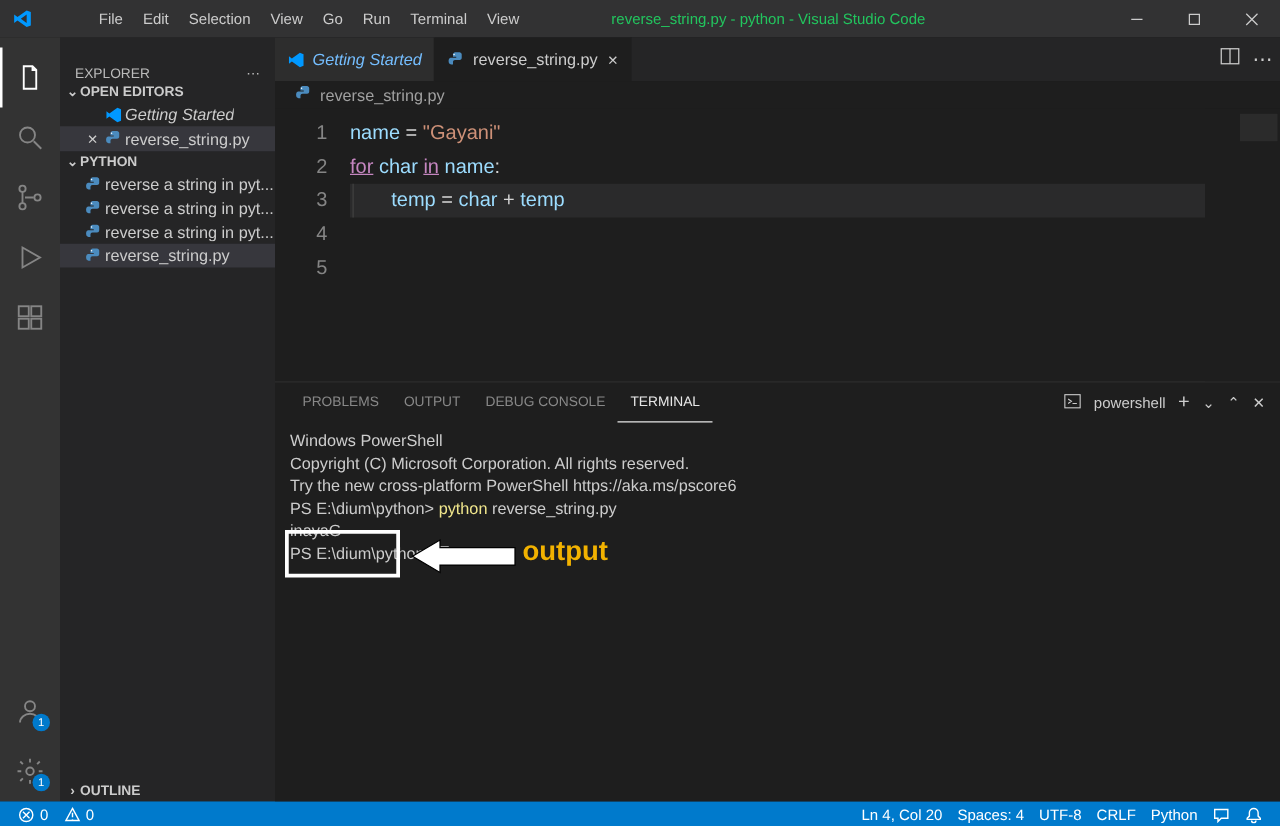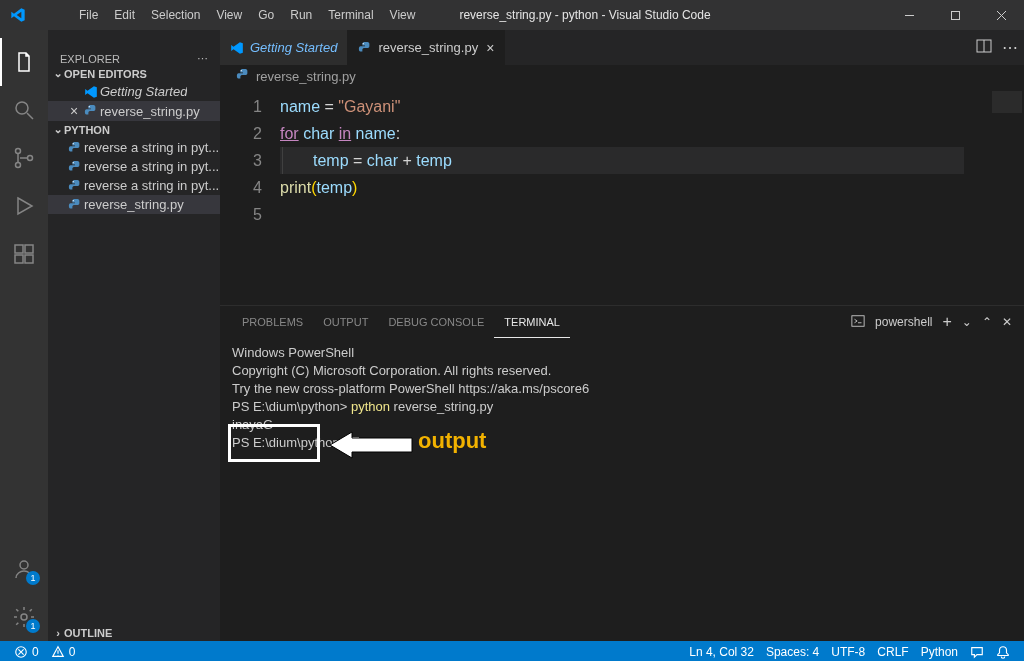--- a/index.html
+++ b/index.html
@@ -4,21 +4,21 @@
 <style>
 * { margin: 0; padding: 0; box-sizing: border-box; font-family: "Segoe UI", Arial, sans-serif; }
 body { width: 1024px; height: 661px; background: #1e1e1e; color: #cccccc; overflow: hidden; position: relative; }
 
 
 .titlebar { height: 30px; background: #323233; display: flex; align-items: center; font-size: 12px; gap: 36px; }
 .titlebar .vslogo { width: 35px; display: flex; justify-content: center; }
 .titlebar .vslogo svg { width: 16px; height: 16px; }
 .titlebar .menu { display: flex; gap: 0; }
 .titlebar .menu span { padding: 0 8px; line-height: 30px; cursor: pointer; }
-.titlebar .title { flex: 1; text-align: left; padding-right: 80px; color: #e5e5e5; }
+.titlebar .title { flex: 1; text-align: center; padding-right: 80px; color: #22c55e; }
 .titlebar .winctrl { display: flex; height: 30px; }
 .titlebar .winctrl div { width: 46px; display: flex; align-items: center; justify-content: center; cursor: pointer; }
 .titlebar .winctrl svg { width: 11px; height: 11px; stroke: #cccccc; fill: none; stroke-width: 1; }
 
 
 .main { display: flex; height: 611px; }
 
 
 .activitybar { width: 48px; background: #333333; display: flex; flex-direction: column; align-items: center; padding-top: 8px; justify-content: space-between; }
 .activitybar .top, .activitybar .bottom { display: flex; flex-direction: column; align-items: center; }
@@ -318,21 +318,20 @@
           <div>1</div>
           <div>2</div>
           <div>3</div>
           <div>4</div>
           <div>5</div>
         </div>
       <div class="code" id="code">
           <div class="codeline"><span class="tok-var">name</span><span class="tok-op"> </span><span class="tok-op">=</span><span class="tok-op"> </span><span class="tok-str">"Gayani"</span></div>
           <div class="codeline"><span class="tok-kw">for</span><span class="tok-op"> </span><span class="tok-var">char</span><span class="tok-op"> </span><span class="tok-kw">in</span><span class="tok-op"> </span><span class="tok-var">name</span><span class="tok-op">:</span></div>
           <div class="codeline hl"><span class="indent-guide"></span><span class="tok-var">temp</span><span class="tok-op"> </span><span class="tok-op">=</span><span class="tok-op"> </span><span class="tok-var">char</span><span class="tok-op"> </span><span class="tok-op">+</span><span class="tok-op"> </span><span class="tok-var">temp</span></div>
-          <div class="codeline"><span class="tok-fn">print</span><span class="tok-br">(</span><span class="tok-var">temp</span><span class="tok-br">)</span></div>
         </div>
       <div class="minimap">
           <div class="view"></div>
         </div>
     </div>
 
     <div class="panel">
       <div class="panel-tabs">
         <div id="panelTabsHost" style="display:flex">
             <div class="panel-tab">PROBLEMS</div>
@@ -384,21 +383,21 @@
     <span>0</span>
   </div>
   <div class="sitem">
     <svg viewBox="0 0 16 16">
         <path d="M8 2l6 11H2z"></path>
         <path d="M8 6v4M8 12v0.5"></path>
       </svg>
     <span>0</span>
   </div>
   <div class="spacer"></div>
-  <div class="sitem">Ln 4, Col 32</div>
+  <div class="sitem">Ln 4, Col 20</div>
   <div class="sitem">Spaces: 4</div>
   <div class="sitem">UTF-8</div>
   <div class="sitem">CRLF</div>
   <div class="sitem">Python</div>
   <div class="sitem">
       <svg viewBox="0 0 16 16">
         <path d="M2 3h12v8H8l-3 3v-3H2z"></path>
       </svg>
     </div>
   <div class="sitem">

